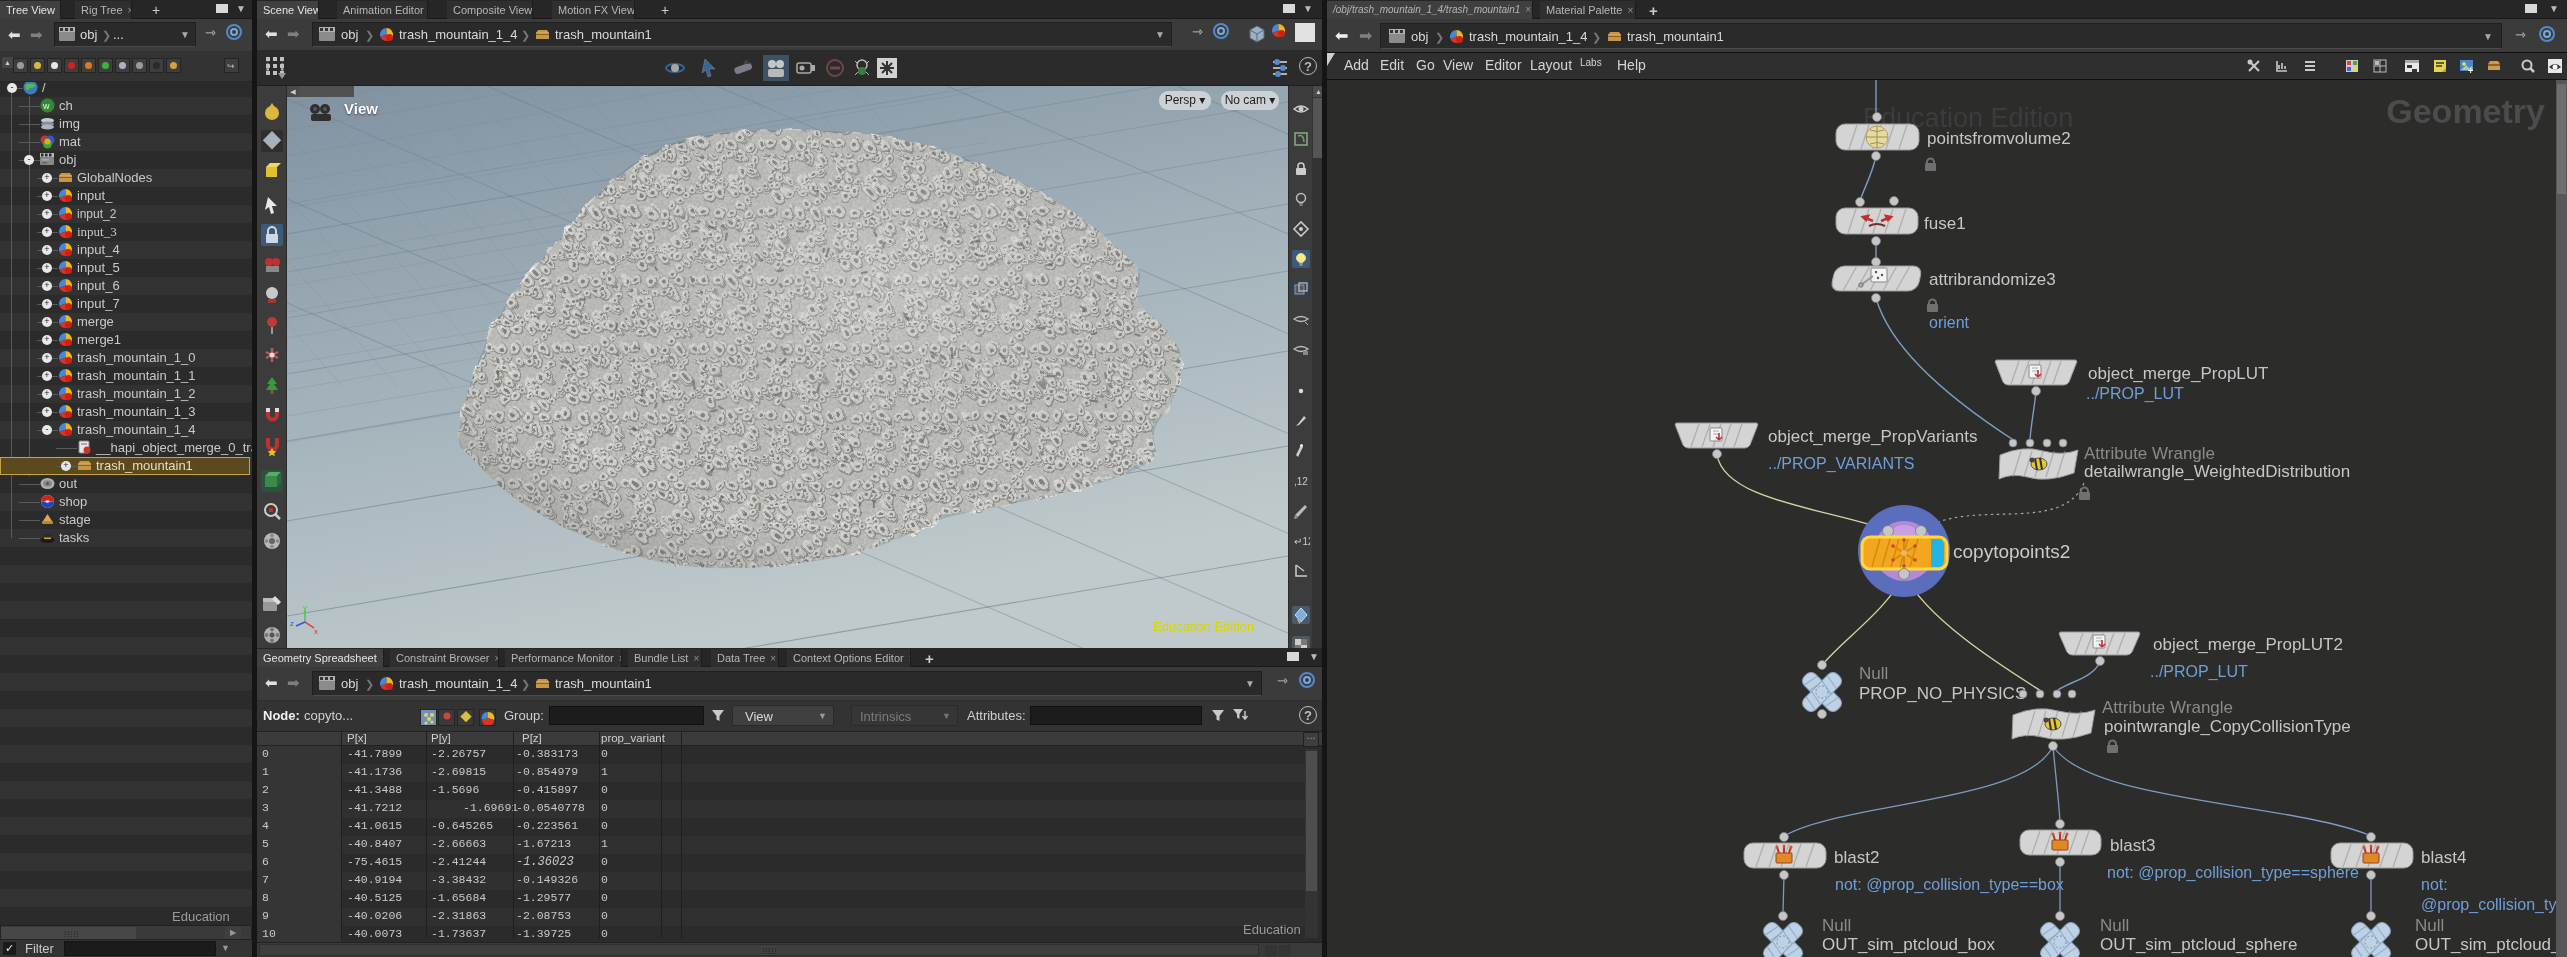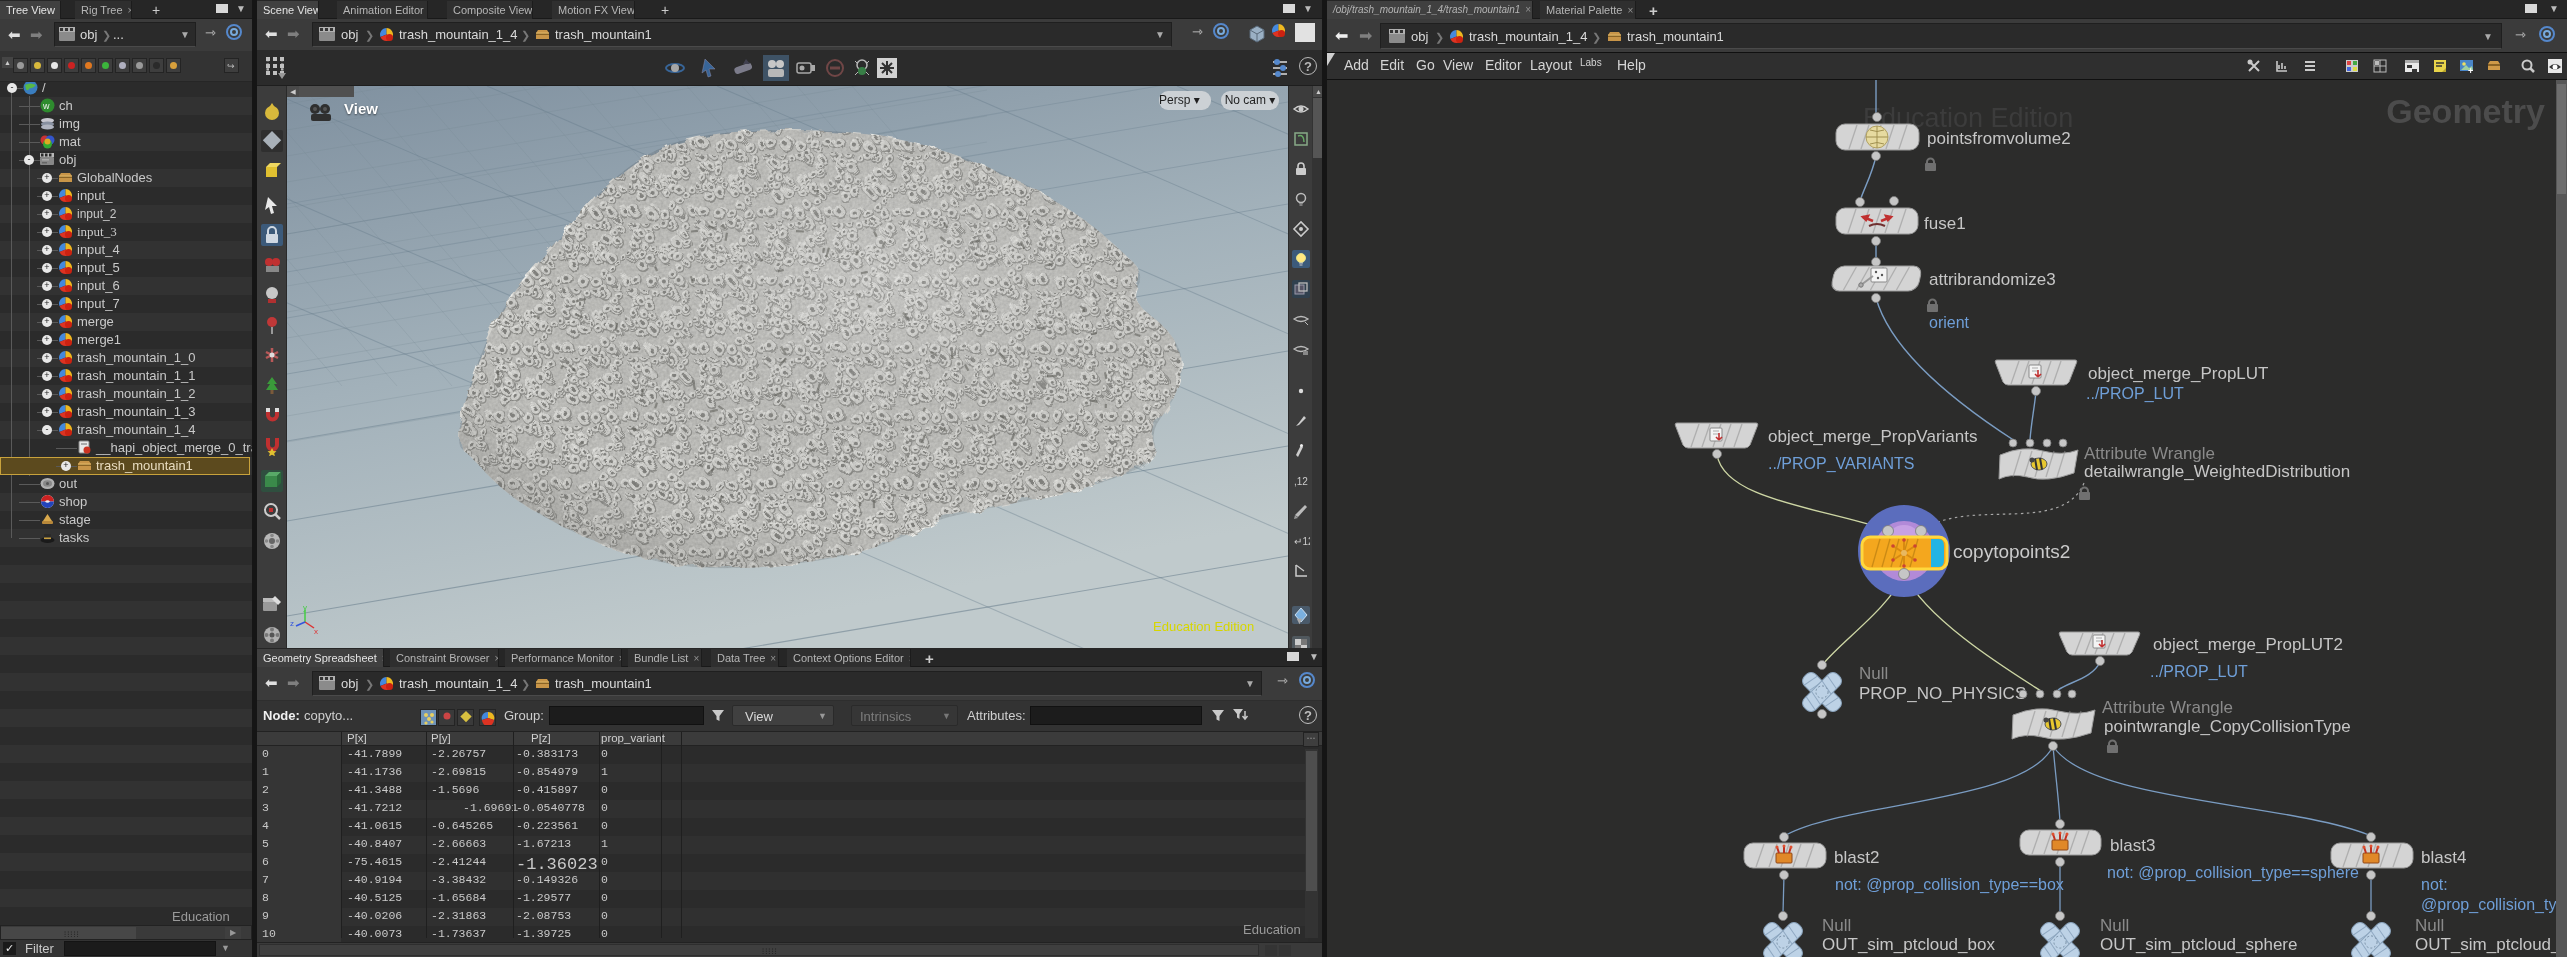--- a/index.html
+++ b/index.html
@@ -1003,21 +1003,21 @@
       <rect x="794" y="219" width="6" height="2.2" fill="#5a5a54" opacity="0.55" transform="rotate(45 794 219)"></rect>
 </svg>
     <svg class="abs" style="left:50px;top:101px;" width="30" height="22">
       <circle cx="8" cy="8" r="5" fill="#2f2f2f"></circle>
       <circle cx="18" cy="8" r="5" fill="#2f2f2f"></circle>
       <circle cx="8" cy="8" r="2" fill="#555"></circle>
       <circle cx="18" cy="8" r="2" fill="#555"></circle>
       <rect x="4" y="13" width="20" height="7" rx="2" fill="#2f2f2f"></rect>
     </svg>
     <div class="abs" style="left:87px;top:100px;color:#fff;font-weight:bold;font-size:15px;text-shadow:0 1px 2px #0008;">View</div>
-    <div class="abs" style="left:902px;top:91px;width:52px;height:19px;background:#ccd1d5;border-radius:9px;color:#1f1f1f;font-size:12px;text-align:left;line-height:19px;">Persp ▾</div>
+    <div class="abs" style="left:902px;top:91px;width:52px;height:19px;background:#ccd1d5;border-radius:9px;color:#1f1f1f;font-size:12px;text-align:center;line-height:19px;">Persp ▾</div>
     <div class="abs" style="left:964px;top:91px;width:58px;height:19px;background:#ccd1d5;border-radius:9px;color:#1f1f1f;font-size:12px;text-align:center;line-height:19px;">No cam ▾</div>
     <div class="abs" style="left:896px;top:619px;color:#d6d600;font-size:13px;">Education Edition</div>
     <svg class="abs" style="left:33px;top:604px;" width="30" height="30">
       <g font-size="8" font-family="Liberation Sans">
         <path d="M15 18 L15 6" stroke="#44cc44" stroke-width="1.5"></path>
         <text x="13" y="6" fill="#44cc44">y</text>
         <path d="M15 18 L24 24" stroke="#dd3333" stroke-width="1.5"></path>
         <text x="24" y="30" fill="#dd3333">x</text>
         <path d="M15 18 L6 22" stroke="#3355dd" stroke-width="1.5"></path>
         <text x="0" y="22" fill="#3355dd">z</text>
@@ -1281,21 +1281,21 @@
       <svg class="abs" style="left:975px;top:6px;" width="18" height="16">
         <path d="M1 2 L11 2 L7.5 7 L7.5 12 L5 10.5 L5 7 Z" fill="#c9c9c9"></path>
         <path d="M13 4 L13 12 M10.5 9 L13 12 L15.5 9" stroke="#c9c9c9" stroke-width="1.5" fill="none"></path>
       </svg>
       <div class="abs" style="left:1042px;top:5px;width:18px;height:18px;border:1.6px solid #c0c0c0;border-radius:50%;color:#c0c0c0;font-size:13px;text-align:center;line-height:18px;font-weight:bold;">?</div>
     </div>
     <div class="abs" style="left:0;top:732px;width:1068px;height:210px;background:#2a2a2a;">
       <div class="abs" style="left:0;top:0;width:1068px;height:14px;background:#3b3b3b;border-bottom:1px solid #222;">
         <div class="abs" style="left:90px;top:0px;color:#cfcfcf;font-size:11.5px;">P[x]</div>
         <div class="abs" style="left:174px;top:0px;color:#cfcfcf;font-size:11.5px;">P[y]</div>
-        <div class="abs" style="left:274px;top:0px;color:#cfcfcf;font-size:11.5px;">P[z]</div>
+        <div class="abs" style="left:265px;top:0px;color:#cfcfcf;font-size:11.5px;">P[z]</div>
         <div class="abs" style="left:344px;top:0px;color:#cfcfcf;font-size:11.5px;">prop_variant</div>
       </div>
       <div class="abs" style="left:0;top:14px;width:1051px;height:18px;background:#2b2b2b;"></div>
       <div class="abs" style="left:0;top:14px;width:84px;height:18px;background:#353535;"></div>
       <div class="abs mono" style="left:5px;top:15px;color:#c9c9c9;font-size:11.5px;">0</div>
       <div class="abs mono" style="left:90px;top:15px;color:#c9c9c9;font-size:11.5px;">-41.7899</div>
       <div class="abs mono" style="left:174px;top:15px;color:#c9c9c9;font-size:11.5px;">-2.26757</div>
       <div class="abs mono" style="left:259px;top:15px;color:#c9c9c9;font-size:11.5px;">-0.383173</div>
       <div class="abs mono" style="left:344px;top:15px;color:#c9c9c9;font-size:11.5px;">0</div>
       <div class="abs" style="left:0;top:32px;width:1051px;height:18px;background:#303030;"></div>
@@ -1331,21 +1331,21 @@
       <div class="abs mono" style="left:5px;top:105px;color:#c9c9c9;font-size:11.5px;">5</div>
       <div class="abs mono" style="left:90px;top:105px;color:#c9c9c9;font-size:11.5px;">-40.8407</div>
       <div class="abs mono" style="left:174px;top:105px;color:#c9c9c9;font-size:11.5px;">-2.66663</div>
       <div class="abs mono" style="left:259px;top:105px;color:#c9c9c9;font-size:11.5px;">-1.67213</div>
       <div class="abs mono" style="left:344px;top:105px;color:#c9c9c9;font-size:11.5px;">1</div>
       <div class="abs" style="left:0;top:122px;width:1051px;height:18px;background:#2b2b2b;"></div>
       <div class="abs" style="left:0;top:122px;width:84px;height:18px;background:#353535;"></div>
       <div class="abs mono" style="left:5px;top:123px;color:#c9c9c9;font-size:11.5px;">6</div>
       <div class="abs mono" style="left:90px;top:123px;color:#c9c9c9;font-size:11.5px;">-75.4615</div>
       <div class="abs mono" style="left:174px;top:123px;color:#c9c9c9;font-size:11.5px;">-2.41244</div>
-      <div class="abs mono" style="left:259px;top:123px;color:#c9c9c9;font-size:17px;">-1.36023</div>
+      <div class="abs mono" style="left:259px;top:123px;color:#c9c9c9;font-size:12px;font-style:italic;">-1.36023</div>
       <div class="abs mono" style="left:344px;top:123px;color:#c9c9c9;font-size:11.5px;">0</div>
       <div class="abs" style="left:0;top:140px;width:1051px;height:18px;background:#303030;"></div>
       <div class="abs" style="left:0;top:140px;width:84px;height:18px;background:#353535;"></div>
       <div class="abs mono" style="left:5px;top:141px;color:#c9c9c9;font-size:11.5px;">7</div>
       <div class="abs mono" style="left:90px;top:141px;color:#c9c9c9;font-size:11.5px;">-40.9194</div>
       <div class="abs mono" style="left:174px;top:141px;color:#c9c9c9;font-size:11.5px;">-3.38432</div>
       <div class="abs mono" style="left:259px;top:141px;color:#c9c9c9;font-size:11.5px;">-0.149326</div>
       <div class="abs mono" style="left:344px;top:141px;color:#c9c9c9;font-size:11.5px;">0</div>
       <div class="abs" style="left:0;top:158px;width:1051px;height:18px;background:#2b2b2b;"></div>
       <div class="abs" style="left:0;top:158px;width:84px;height:18px;background:#353535;"></div>

